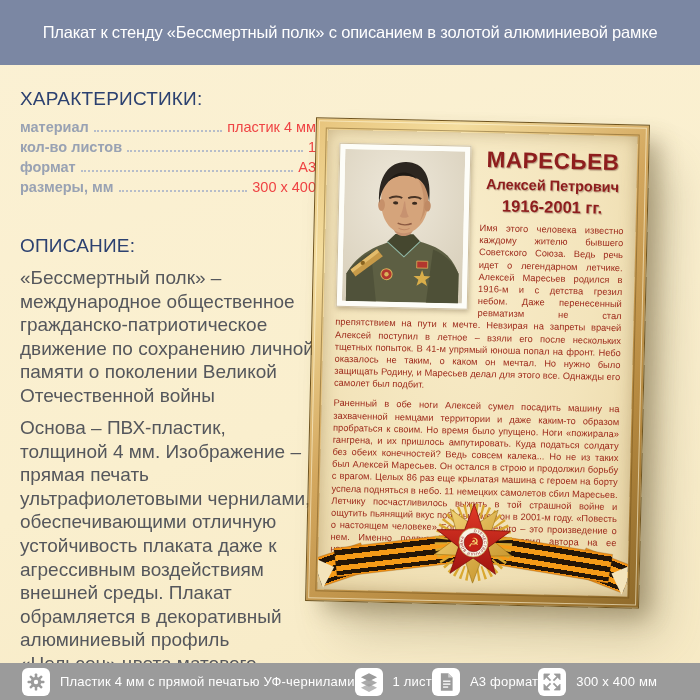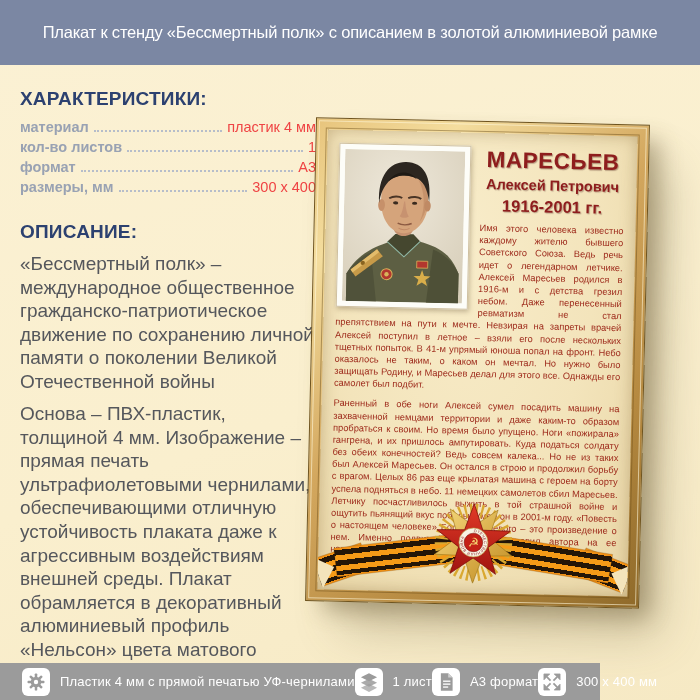--- a/index.html
+++ b/index.html
@@ -17,24 +17,24 @@
     background:#7b87a3; color:#fff;
     display:flex; justify-content:center; align-items:center;
     text-align:center; line-height:1.42; letter-spacing:-0.2px;
   }
   .header .l1{ font-size:16.5px; }
   .header .l2{ font-size:16.5px; }
 
   
   .leftcol{ position:absolute; left:20px; top:88px; width:296px; }
   .sec-title{
-    font-size:19px; font-weight:bold; color:#2c4170; letter-spacing:.2px;
+    font-size:19px; font-weight:normal; color:#2c4170; letter-spacing:.2px;
     margin-bottom:9px;
   }
-  .spec{ margin-bottom:22px; }
+  .spec{ margin-bottom:36px; }
   .spec-row{ display:flex; align-items:baseline; height:20px; font-size:14.5px; }
   .spec-row .lab{ color:#99a2b3; font-weight:bold; white-space:nowrap; }
   .spec-row .dots{ flex:1; border-bottom:2px dotted #b6bdca; margin:0 5px 4px 5px; }
   .spec-row .val{ color:#ef4444; white-space:nowrap; }
   .desc p{ font-size:19px; color:#55575c; line-height:1.24; margin-bottom:9px; }
   .desc p.boldnote{ font-weight:normal; color:#4b4d52; margin-top:-6px; }
 
   
   .poster{
     position:absolute; left:316px; top:121px; width:334px; height:484px;
@@ -74,21 +74,21 @@
     font-size:16.5px; font-weight:bold; color:#8e1d1d; margin-top:4px;
     text-shadow:1px 1px 1px rgba(70,20,15,.3);
   }
   .p-text{ font-size:9.3px; line-height:1.31; text-align:justify; color:#9e2b1c; }
   .p-text + .p-text{ margin-top:8px; }
   .ribbon-zone{ position:absolute; left:0; right:0; bottom:2px; height:92px; }
   .ribbon-zone svg{ width:100%; height:100%; display:block; }
 
   
   .footer{
-    position:absolute; left:0; bottom:0; width:600px; height:37px;
+    position:absolute; left:0; bottom:0; width:700px; height:37px;
     background:#9b9b9b; display:flex; align-items:center;
     justify-content:space-between; padding:0 80px 0 22px;
   }
   .f-item{ display:flex; align-items:center; gap:10px; }
   .f-icon{
     width:28px; height:28px; background:#fff; border-radius:6px;
     display:flex; align-items:center; justify-content:center; flex:0 0 auto;
   }
   .f-icon svg{ width:22px; height:22px; display:block; }
   .f-label{ color:#fff; font-size:13px; letter-spacing:.2px; white-space:nowrap; }

